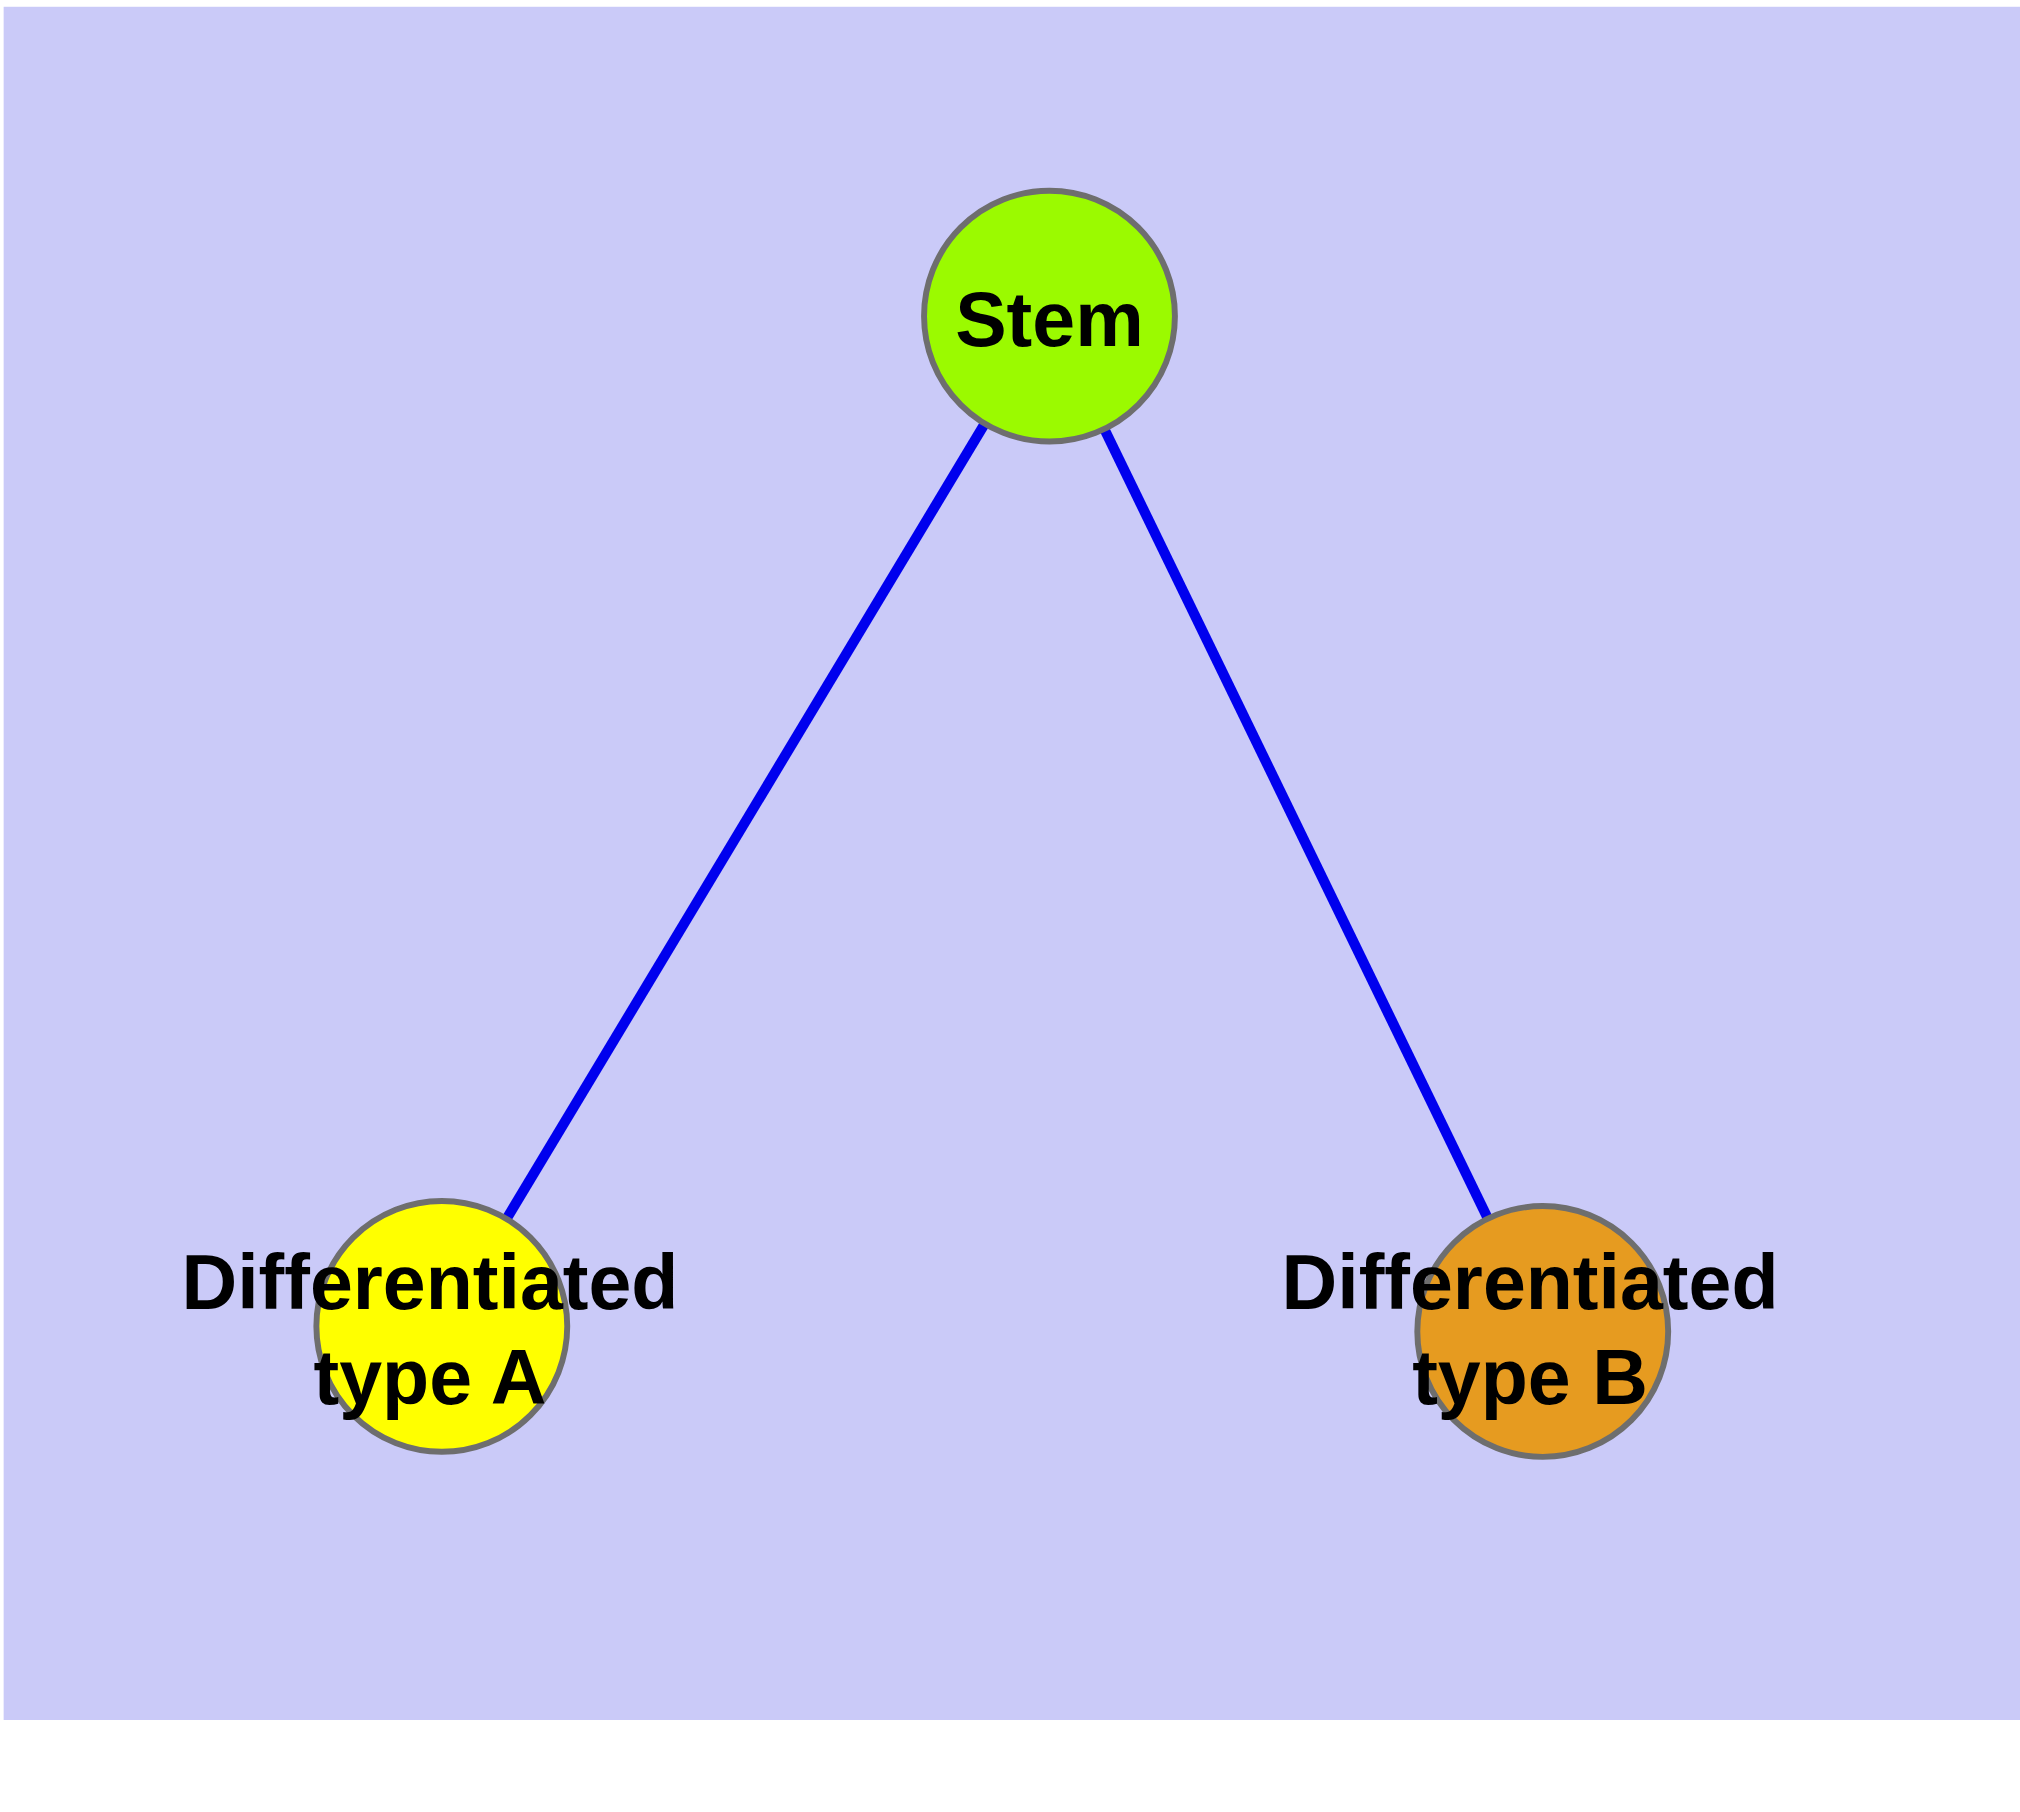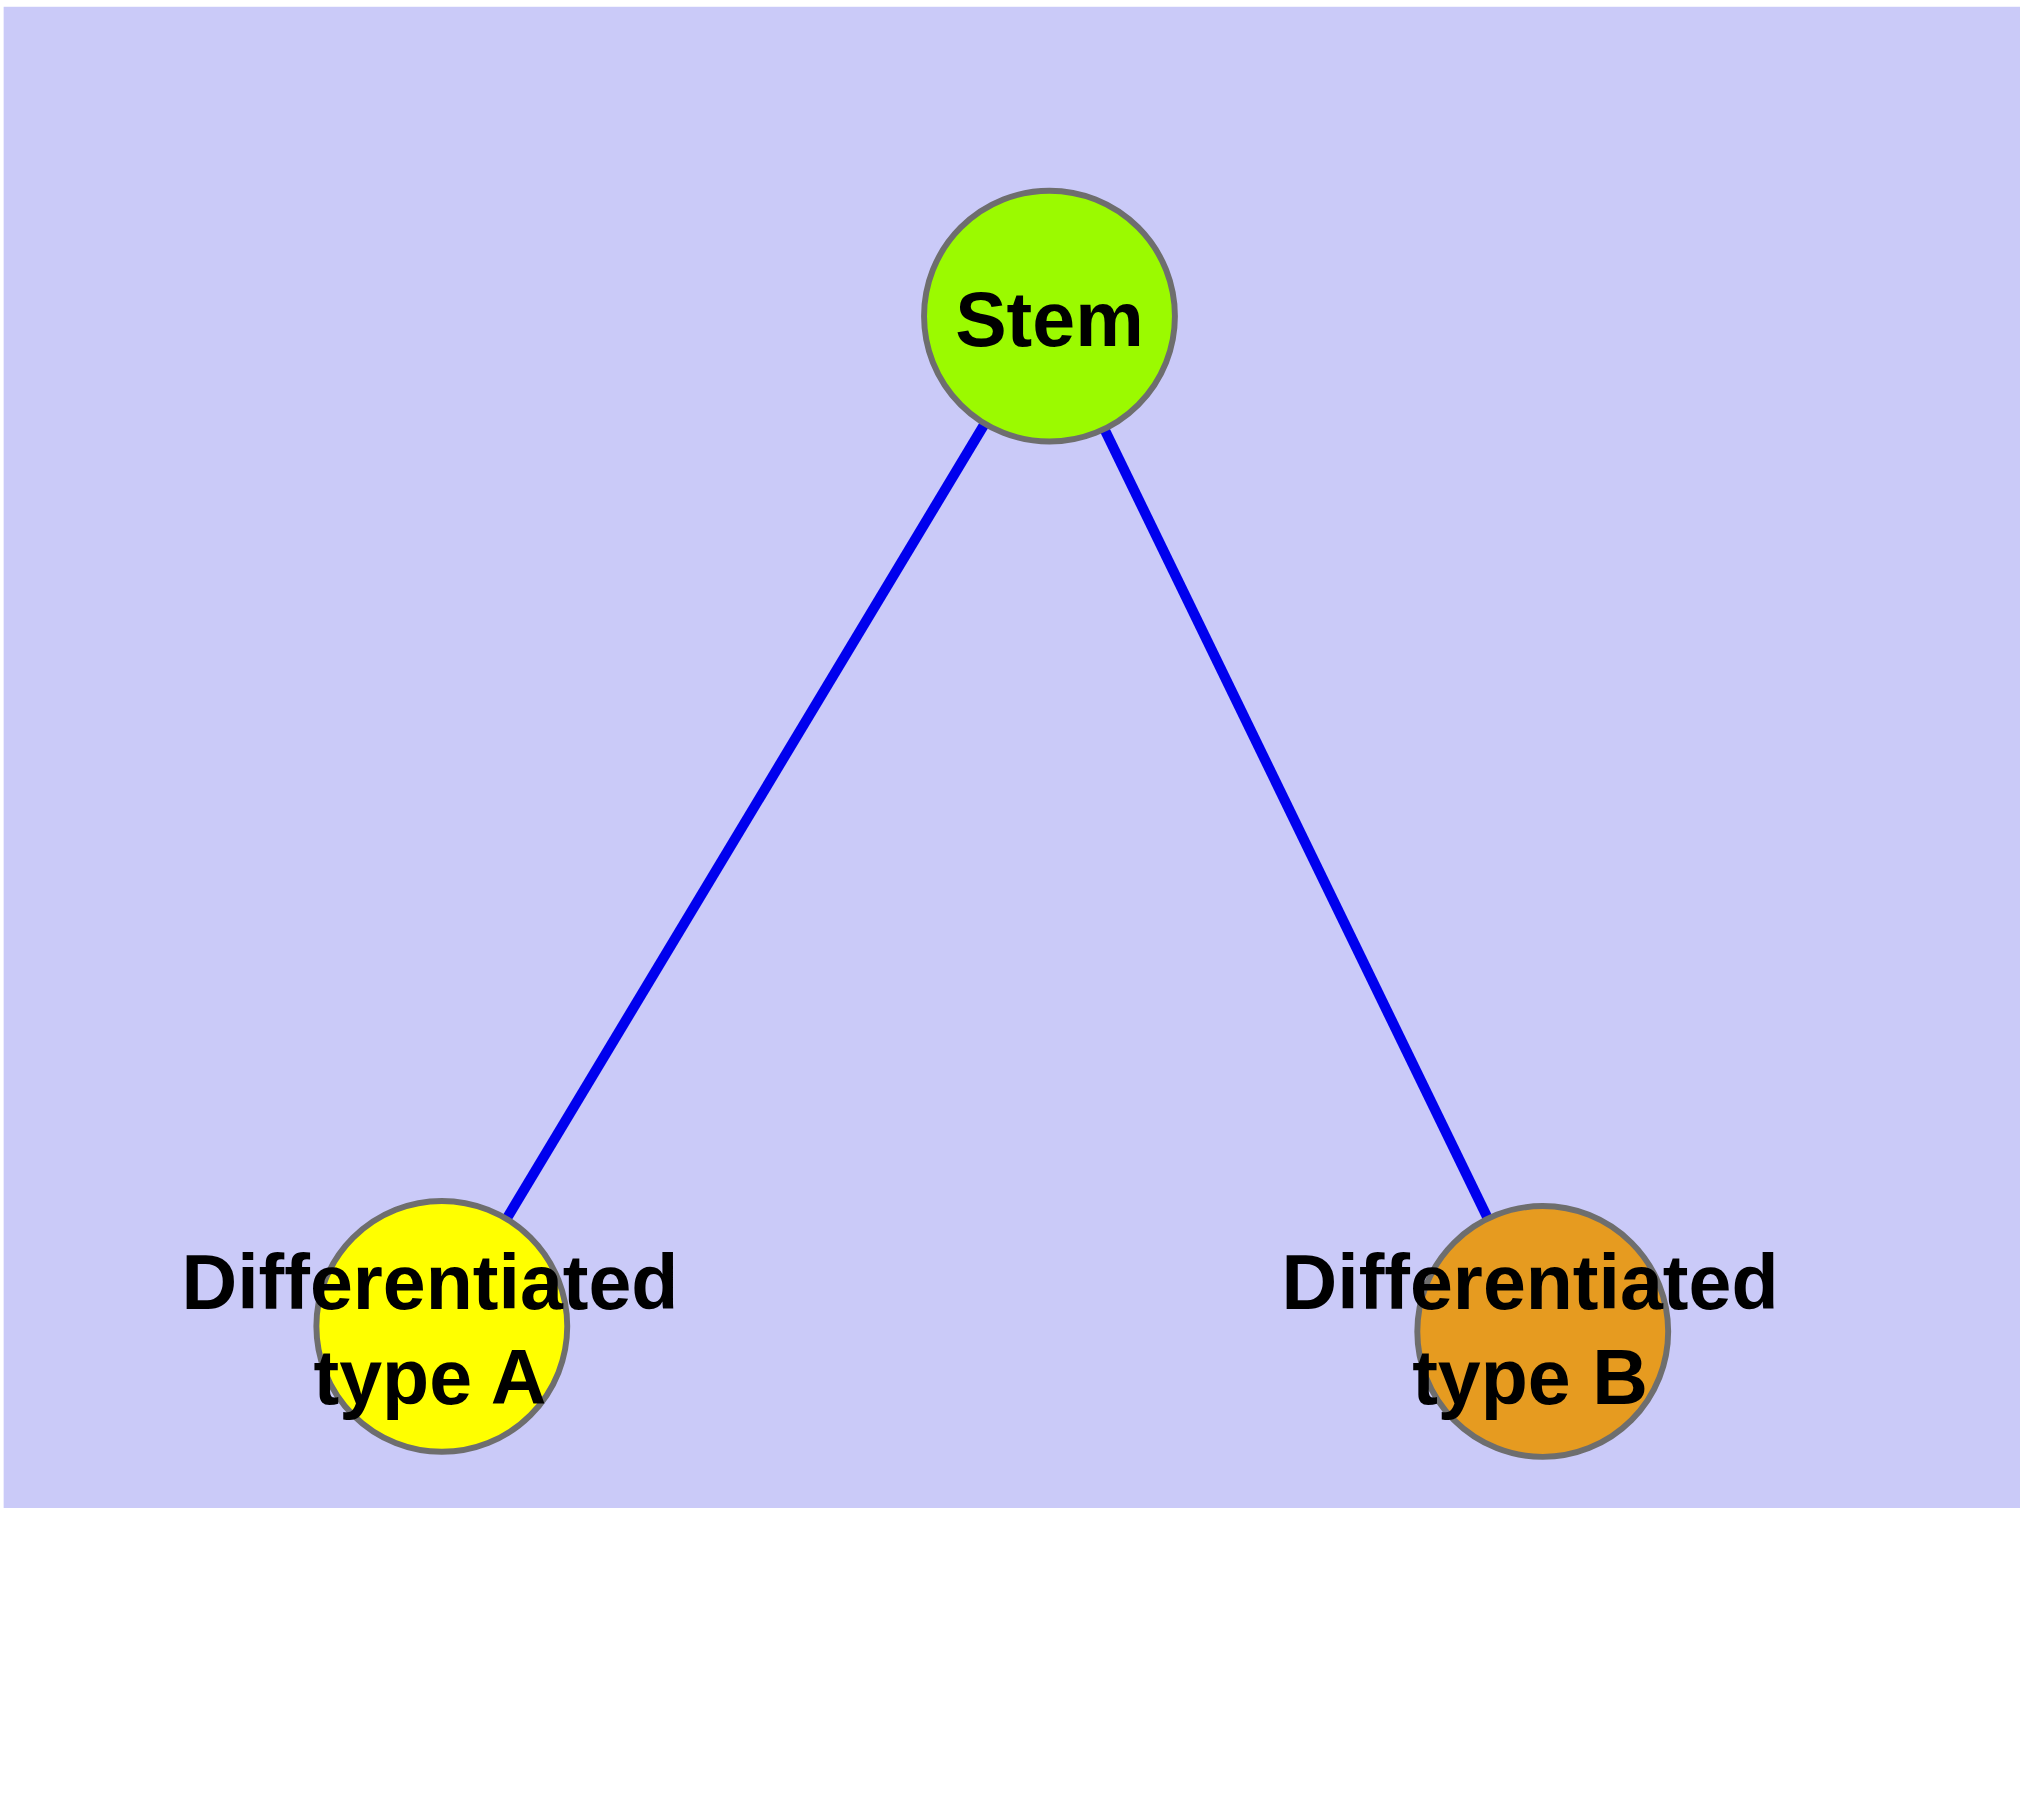--- a/index.html
+++ b/index.html
@@ -3,21 +3,21 @@
 <meta charset="utf-8">
 <style>
   html, body {
     margin: 0;
     padding: 0;
     background: #ffffff; 
   }
   .stage {
     position: relative;
     width: 2021px;
-    height: 1508px;
+    height: 1720px;
   }
   svg.graph {
     display: block;
     width: 2021px;
     height: 1812px;
   }
   .node-label {
     font-family: "Liberation Sans", sans-serif;
     font-weight: bold;
     font-size: 91px;

